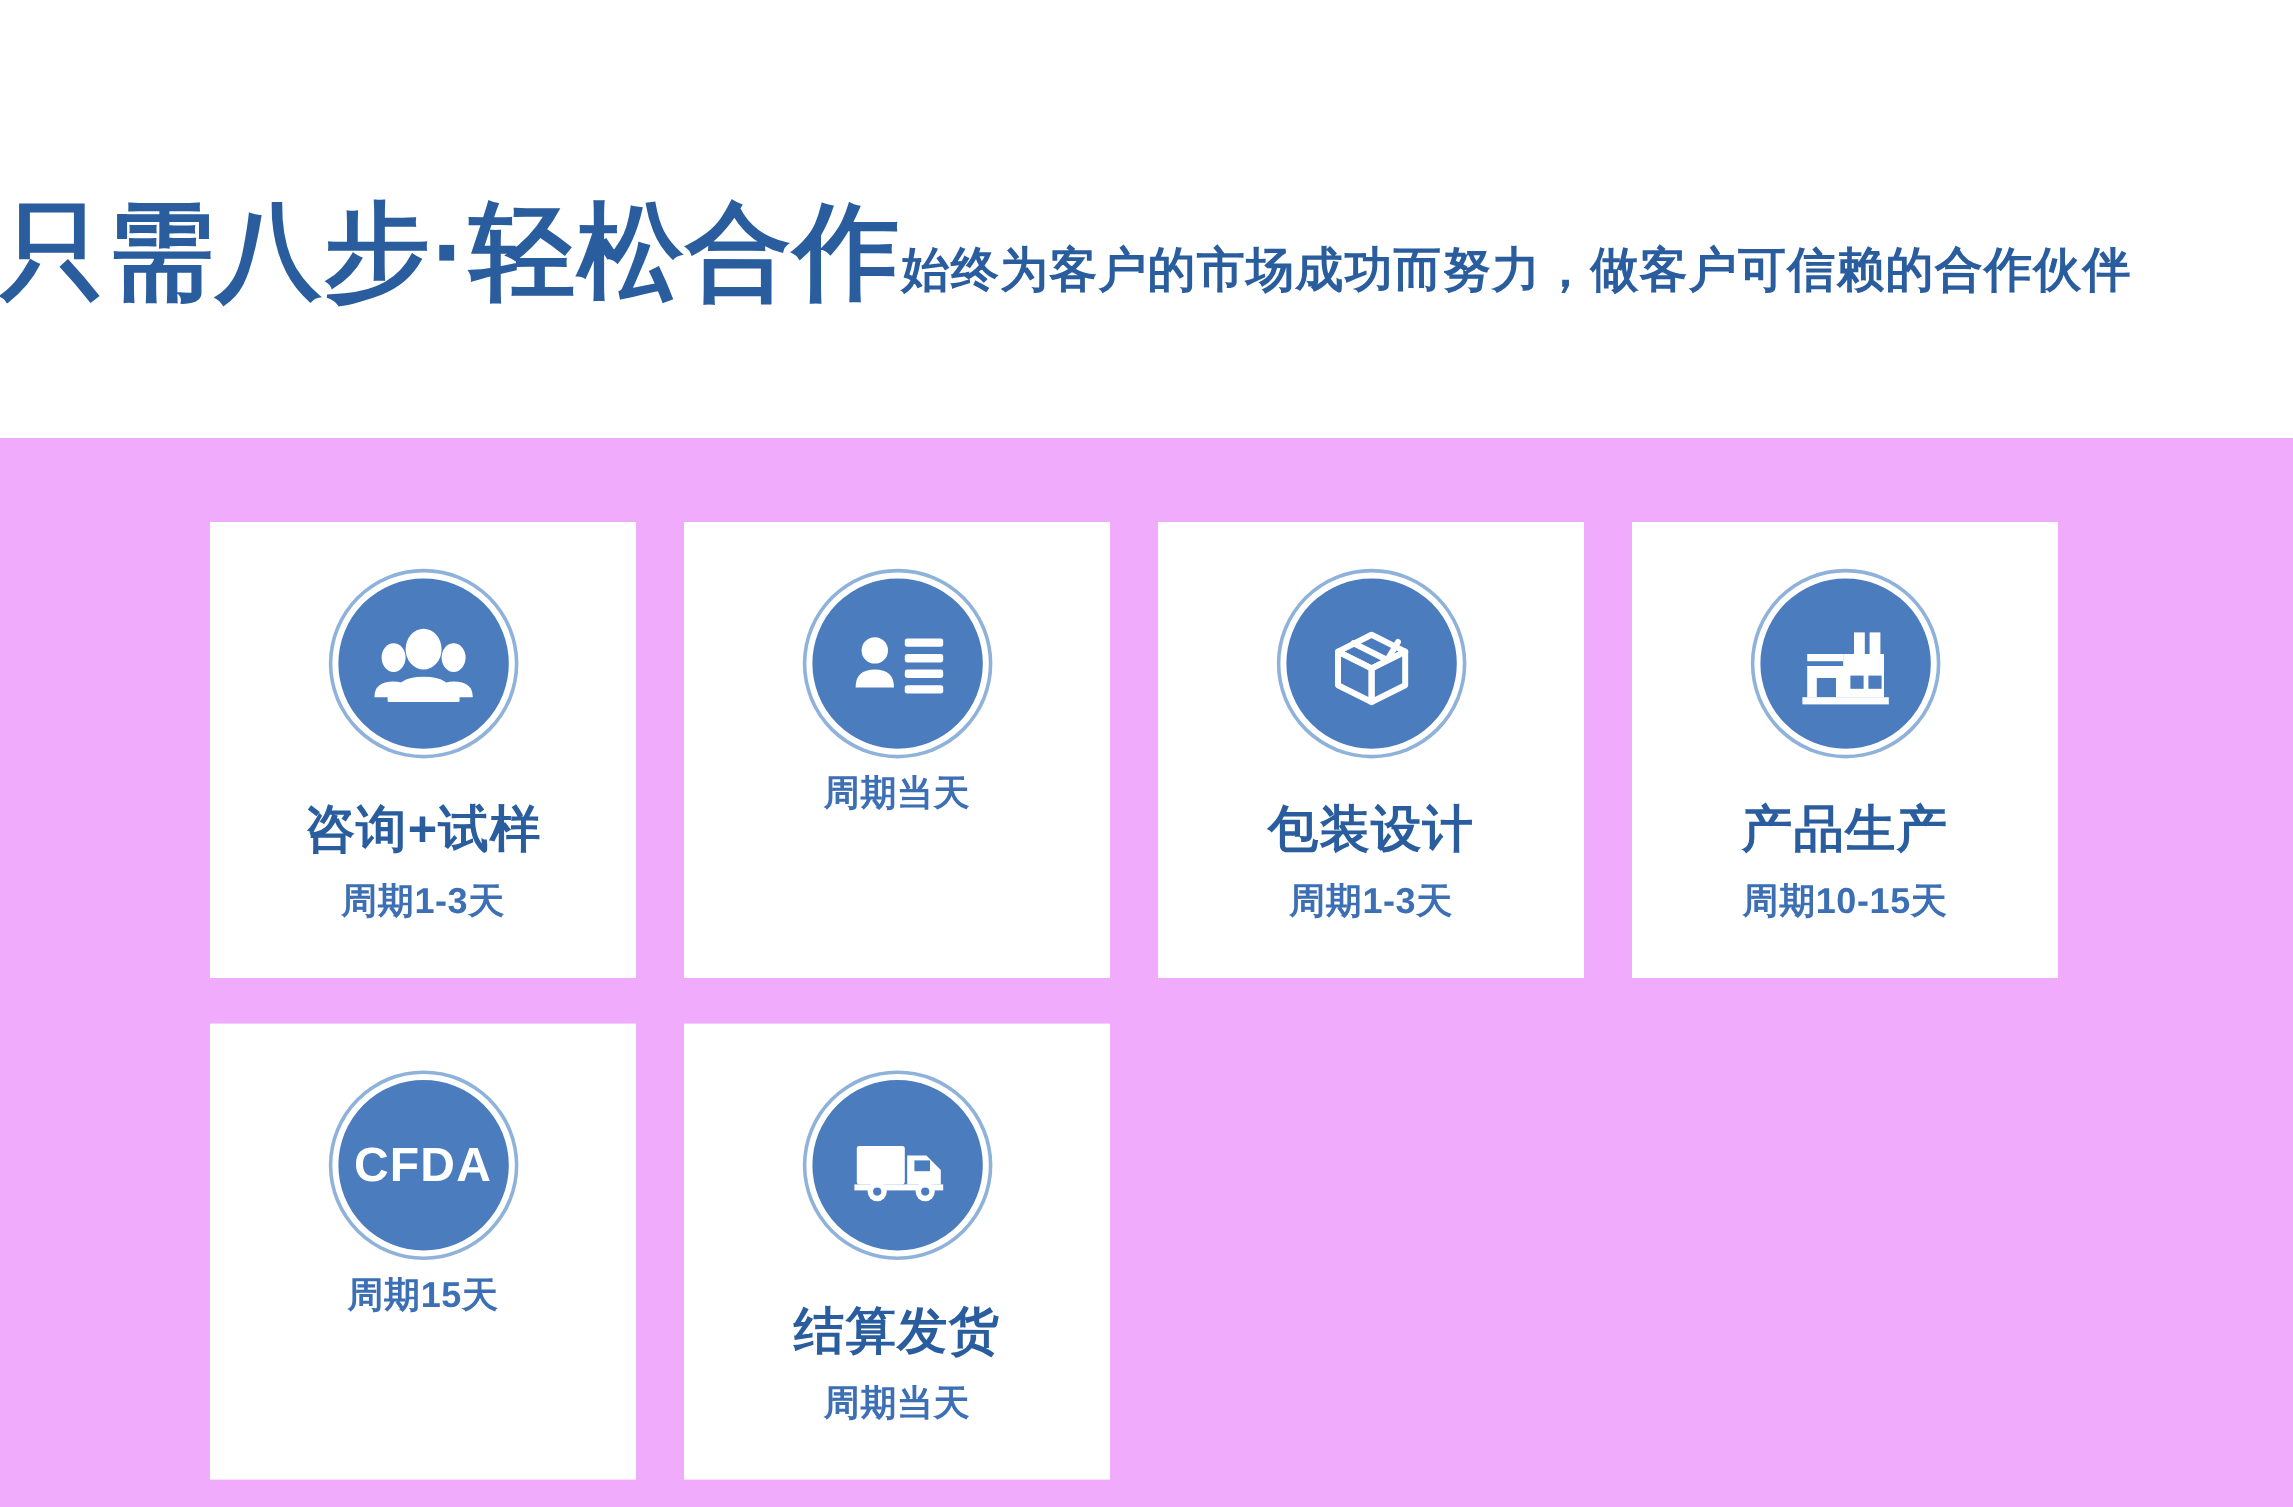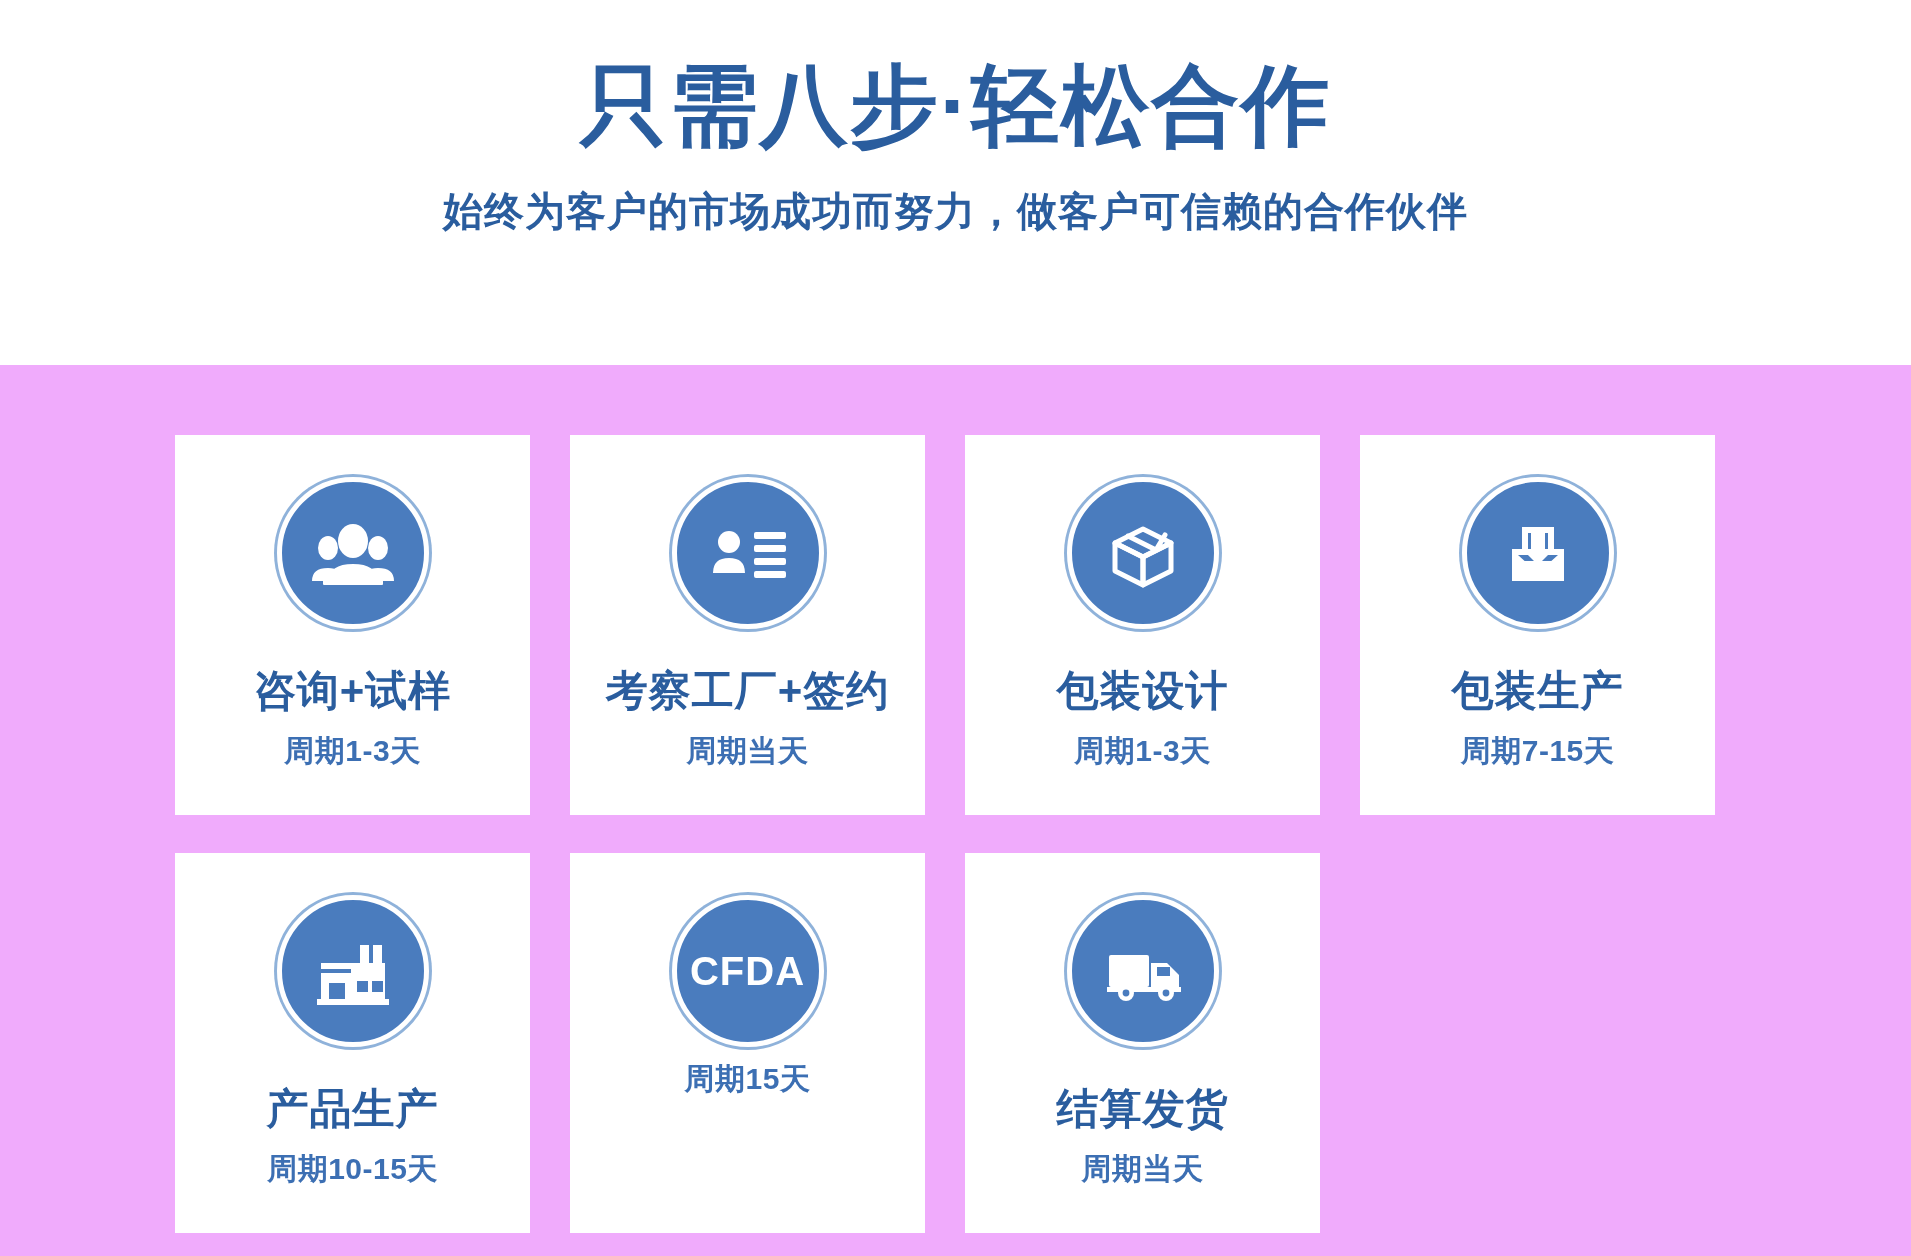--- a/index.html
+++ b/index.html
@@ -9,21 +9,21 @@
     font-family:"Liberation Sans", "DejaVu Sans", sans-serif;
     overflow:hidden;
   }
   .page { width:1911px; height:1256px; position:relative; background:#ffffff; }
 
   
   .header {
     height:365px;
     background:#ffffff;
     display:flex;
-    flex-direction:column;
+    flex-direction:row;
     align-items:center;
     justify-content:flex-start;
     padding-top:55px;
   }
   .title {
     font-size:88px;
     font-weight:bold;
     color:#2A5D9E;
     letter-spacing:2px;
     line-height:1.15;
@@ -140,53 +140,38 @@
             <g fill="#ffffff">
               <circle cx="29" cy="37" r="11"></circle>
               <path d="M13 68 q0-15 16-15 t16 15 z"></path>
               <rect x="54" y="27" width="32" height="7" rx="2"></rect>
               <rect x="54" y="40" width="32" height="7" rx="2"></rect>
               <rect x="54" y="53" width="32" height="7" rx="2"></rect>
               <rect x="54" y="66" width="32" height="7" rx="2"></rect>
             </g>
           </svg>
         </div>
-        <div class="card-title">考察工厂+签约</div>
         <div class="card-sub">周期当天</div>
       </div>
 
       <div class="card">
         <div class="icon-circle">
           <svg width="96" height="96" viewBox="0 0 96 96" aria-hidden="true">
             <g fill="none" stroke="#ffffff" stroke-width="5" stroke-linejoin="round" stroke-linecap="round">
               <path d="M20 38 L48 24 L76 38 L48 52 Z"></path>
               <path d="M20 38 L20 66 L48 80 L48 52 Z"></path>
               <path d="M76 38 L76 66 L48 80 L48 52 Z"></path>
               <path d="M33 31 L61 45 L70 30"></path>
             </g>
           </svg>
         </div>
         <div class="card-title">包装设计</div>
         <div class="card-sub">周期1-3天</div>
       </div>
 
-      <div class="card">
-        <div class="icon-circle">
-          <svg width="96" height="96" viewBox="0 0 96 96" aria-hidden="true">
-            <g fill="#ffffff">
-              <path d="M22 44 L32 44 L32 22 L64 22 L64 44 L74 44 L74 74 L22 74 Z
-                       M38 28 L38 50 L28 50 L48 68 L68 50 L58 50 L58 28 Z" fill-rule="evenodd"></path>
-              <path d="M41 24 L41 44 L32 44 L48 60 L64 44 L55 44 L55 24 Z"></path>
-              <rect x="22" y="56" width="52" height="20"></rect>
-            </g>
-          </svg>
-        </div>
-        <div class="card-title">包装生产</div>
-        <div class="card-sub">周期7-15天</div>
-      </div>
 
       <div class="card">
         <div class="icon-circle">
           <svg width="96" height="96" viewBox="0 0 96 96" aria-hidden="true">
             <g fill="#ffffff">
               <rect x="55" y="22" width="9" height="22"></rect>
               <rect x="68" y="22" width="9" height="22"></rect>
               <rect x="16" y="40" width="30" height="6"></rect>
               <path d="M16 50 L46 50 L46 40 L80 40 L80 76 L16 76 Z"></path>
               <rect x="24" y="60" width="16" height="16" fill="#4A7CBE"></rect>

